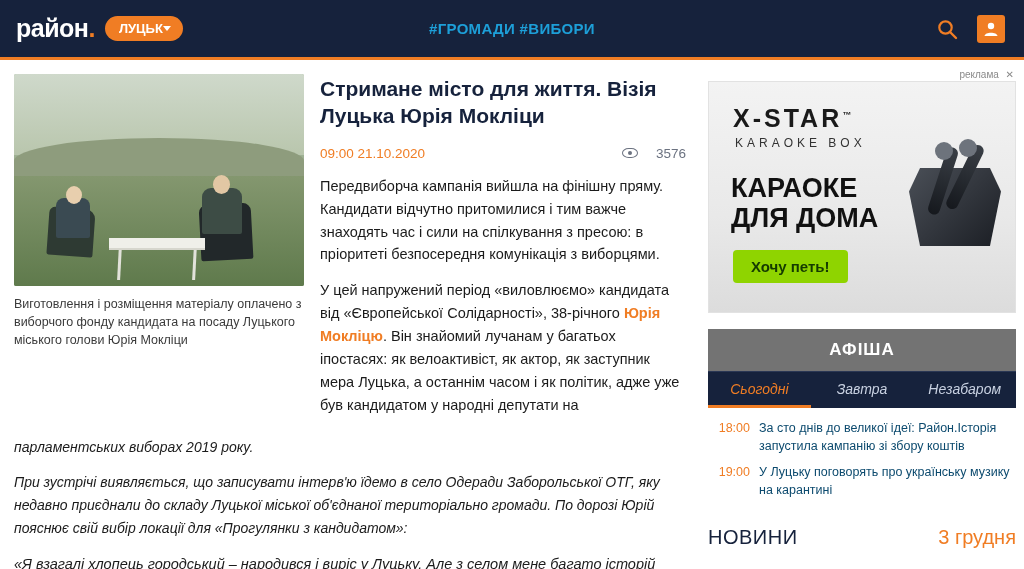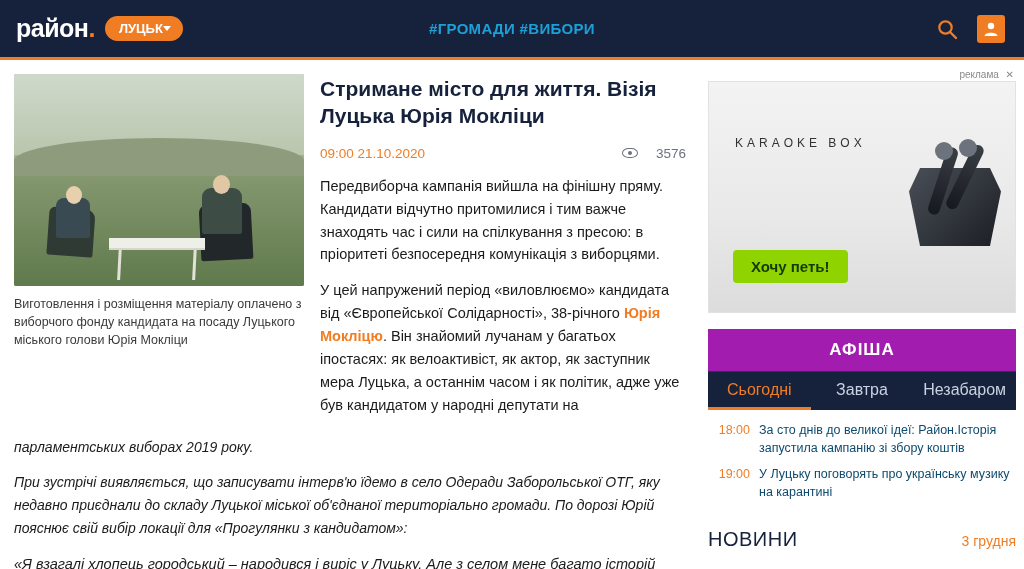--- a/index.html
+++ b/index.html
@@ -323,41 +323,42 @@
   .ad-mic .head1 { right: 54px; top: 0px; }
   .ad-mic .head2 { right: 30px; top: -3px; }
 
   .afisha-box {
     margin-left: 8px;
     width: 308px;
     margin-top: 16px;
     background: #ffffff;
   }
   .afisha-title {
-    background: #a21caf;
+    background: #737373;
     color: #ffffff;
     text-align: center;
     font-size: 17px;
     font-weight: bold;
     letter-spacing: 1px;
     padding: 11px 0;
   }
   .afisha-tabs {
     display: flex;
     background: #16223c;
     border-top: 1px solid #2a3754;
   }
   .afisha-tab {
     flex: 1;
     text-align: center;
     color: #c9d2e2;
-    font-size: 16px;
+    font-size: 14px;
     padding: 9px 0 8px 0;
     cursor: pointer;
     border-bottom: 3px solid transparent;
+    font-style: italic;
   }
   .afisha-tab.active {
     color: #f07d24;
     border-bottom-color: #f07d24;
   }
   .afisha-list { padding: 12px 4px 4px 4px; }
   .afisha-item {
     display: flex;
     gap: 9px;
     margin-bottom: 9px;
@@ -374,21 +375,21 @@
     display: flex;
     align-items: baseline;
     justify-content: space-between;
   }
   .news-title {
     font-size: 20px;
     color: #16223c;
     letter-spacing: 0.5px;
   }
   .news-date {
-    font-size: 14px;
+    font-size: 20px;
     color: #f07d24;
   }
 </style>
 </head>
 <body>
 
 <div class="header">
   <div class="logo-wrap">
     <div class="logo-text">
       <span>район</span><span class="logo-dot">.</span>
@@ -468,21 +469,26 @@
   </div>
 
   <div class="sidebar">
 
     <div class="ad">
       <div class="ad-label">
         <span>реклама</span>
         <span class="ad-close">✕</span>
       </div>
       <div class="ad-banner">
+        <div class="ad-xstar"><span>X-STAR</span><sup>™</sup></div>
         <div class="ad-karaokebox">KARAOKE BOX</div>
+        <div class="ad-big">
+          <span>КАРАОКЕ</span>
+          <span>ДЛЯ ДОМА</span>
+        </div>
         <div class="ad-cta">Хочу петь!</div>
         <div class="ad-mic">
           <div class="cube"></div>
           <div class="mic1"></div>
           <div class="mic2"></div>
           <div class="head1"></div>
           <div class="head2"></div>
         </div>
       </div>
     </div>

